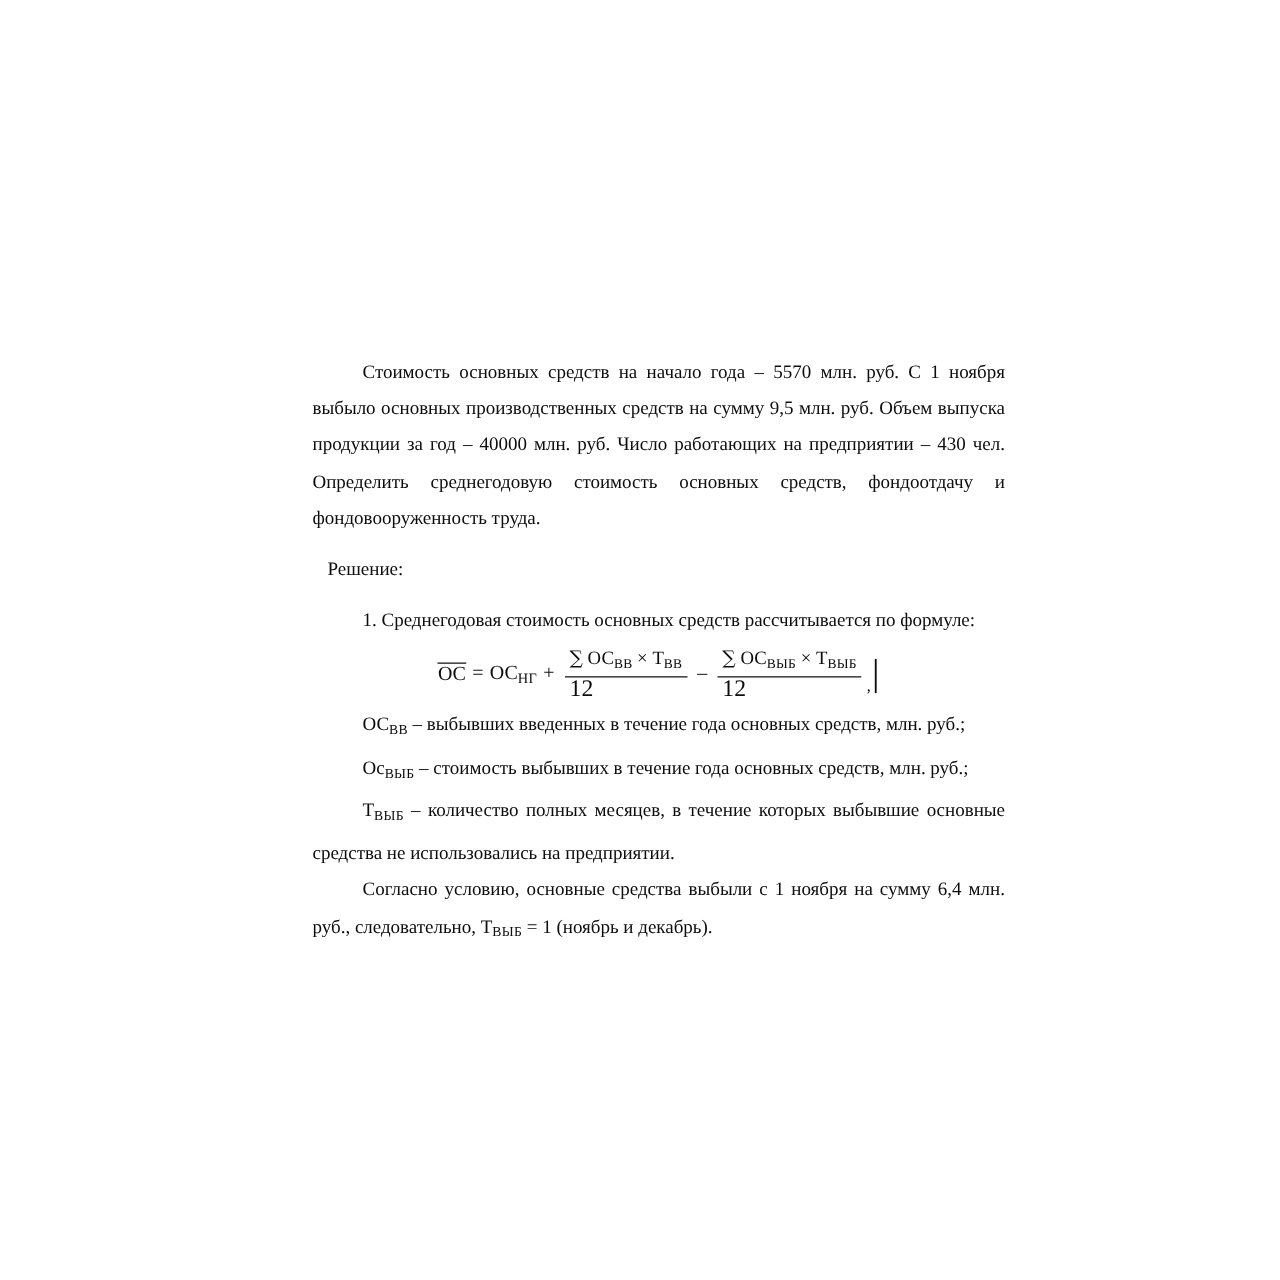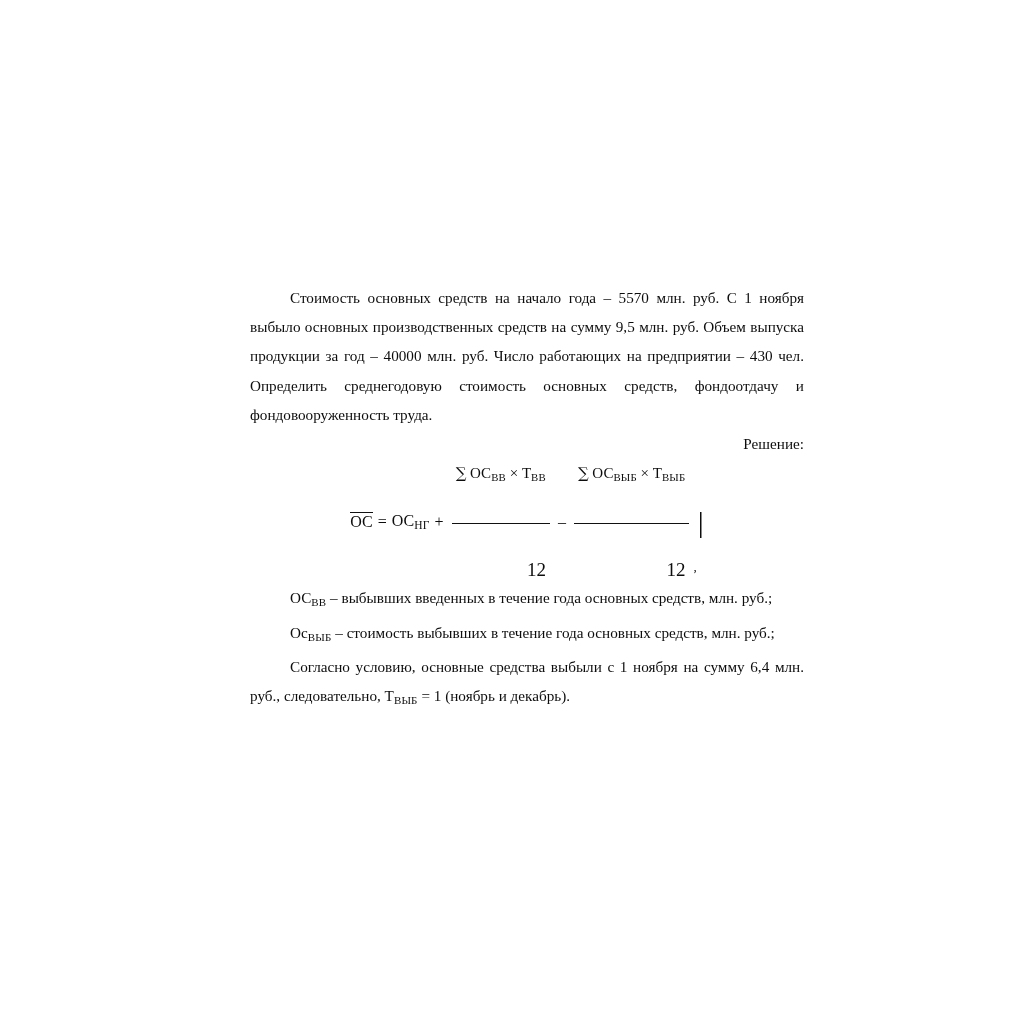--- a/index.html
+++ b/index.html
@@ -30,24 +30,24 @@
   p.para {
     margin: 0 0 0 0;
     font-size: 15.2px;
     line-height: 29.2px;
     text-align: justify;
     text-justify: inter-word;
     text-indent: 40px;
     hyphens: none;
   }
   p.center {
-    margin: 0;
+    margin: 12px;
     font-size: 15.2px;
     line-height: 29.2px;
-    text-align: right;
+    text-align: left;
     text-indent: 0;
   }
   sub {
     font-size: 0.72em;
     vertical-align: -0.28em;
     letter-spacing: 0.2px;
   }
   
   .formula-wrap {
     width: 554px;
@@ -74,24 +74,23 @@
     right: 0;
     top: 0px;
     border-top: 1.2px solid #111;
   }
   .op {
     margin: 0 5px;
   }
   .frac {
     display: inline-flex;
     flex-direction: column;
-    align-items: flex-end;
+    align-items: flex-start;
     vertical-align: middle;
     margin: 0 3px;
-    gap: 36px;
   }
   .frac .num {
     padding: 0 4px 1px 4px;
     font-size: 15px;
     line-height: 18px;
   }
   .frac .bar {
     width: 100%;
     border-top: 1.2px solid #111;
   }
@@ -118,20 +117,21 @@
 </head>
 <body>
 
 <div class="page">
   <div class="doc-body">
 
     <p class="para">Стоимость основных средств на начало года – 5570 млн. руб. С 1 ноября выбыло основных производственных средств на сумму 9,5 млн. руб. Объем выпуска продукции за год – 40000 млн. руб. Число работающих на предприятии – 430 чел. Определить среднегодовую стоимость основных средств, фондоотдачу и фондовооруженность труда.</p>
 
     <p class="center">Решение:</p>
 
+    <p class="para">1. Среднегодовая стоимость основных средств рассчитывается по формуле:</p>
 
     <div class="formula-wrap">
       <span class="formula">
         <span class="ov">ОС</span>
         <span class="op">=</span>
         <span><span>ОС</span><sub>НГ</sub></span>
         <span class="op">+</span>
 
         <span class="frac">
           <span class="num">
@@ -161,17 +161,18 @@
         <span class="bracket">|</span>
       </span>
     </div>
 
 
     <p class="para"><span>ОС</span><sub>ВВ</sub><span> – выбывших введенных в течение года основных средств, млн. руб.;</span></p>
 
     <p class="para"><span>Ос</span><sub>ВЫБ</sub><span> – стоимость выбывших в течение года основных средств, млн. руб.;</span></p>
 
 
+    <p class="para"><span>Т</span><sub>ВЫБ</sub><span> – количество полных месяцев, в течение которых выбывшие основные средства не использовались на предприятии.</span></p>
 
     <p class="para"><span>Согласно условию, основные средства выбыли с 1 ноября на сумму 6,4 млн. руб., следовательно, Т</span><sub>ВЫБ</sub><span> = 1 (ноябрь и декабрь).</span></p>
 
   </div>
 </div>
 
 </body></html>

